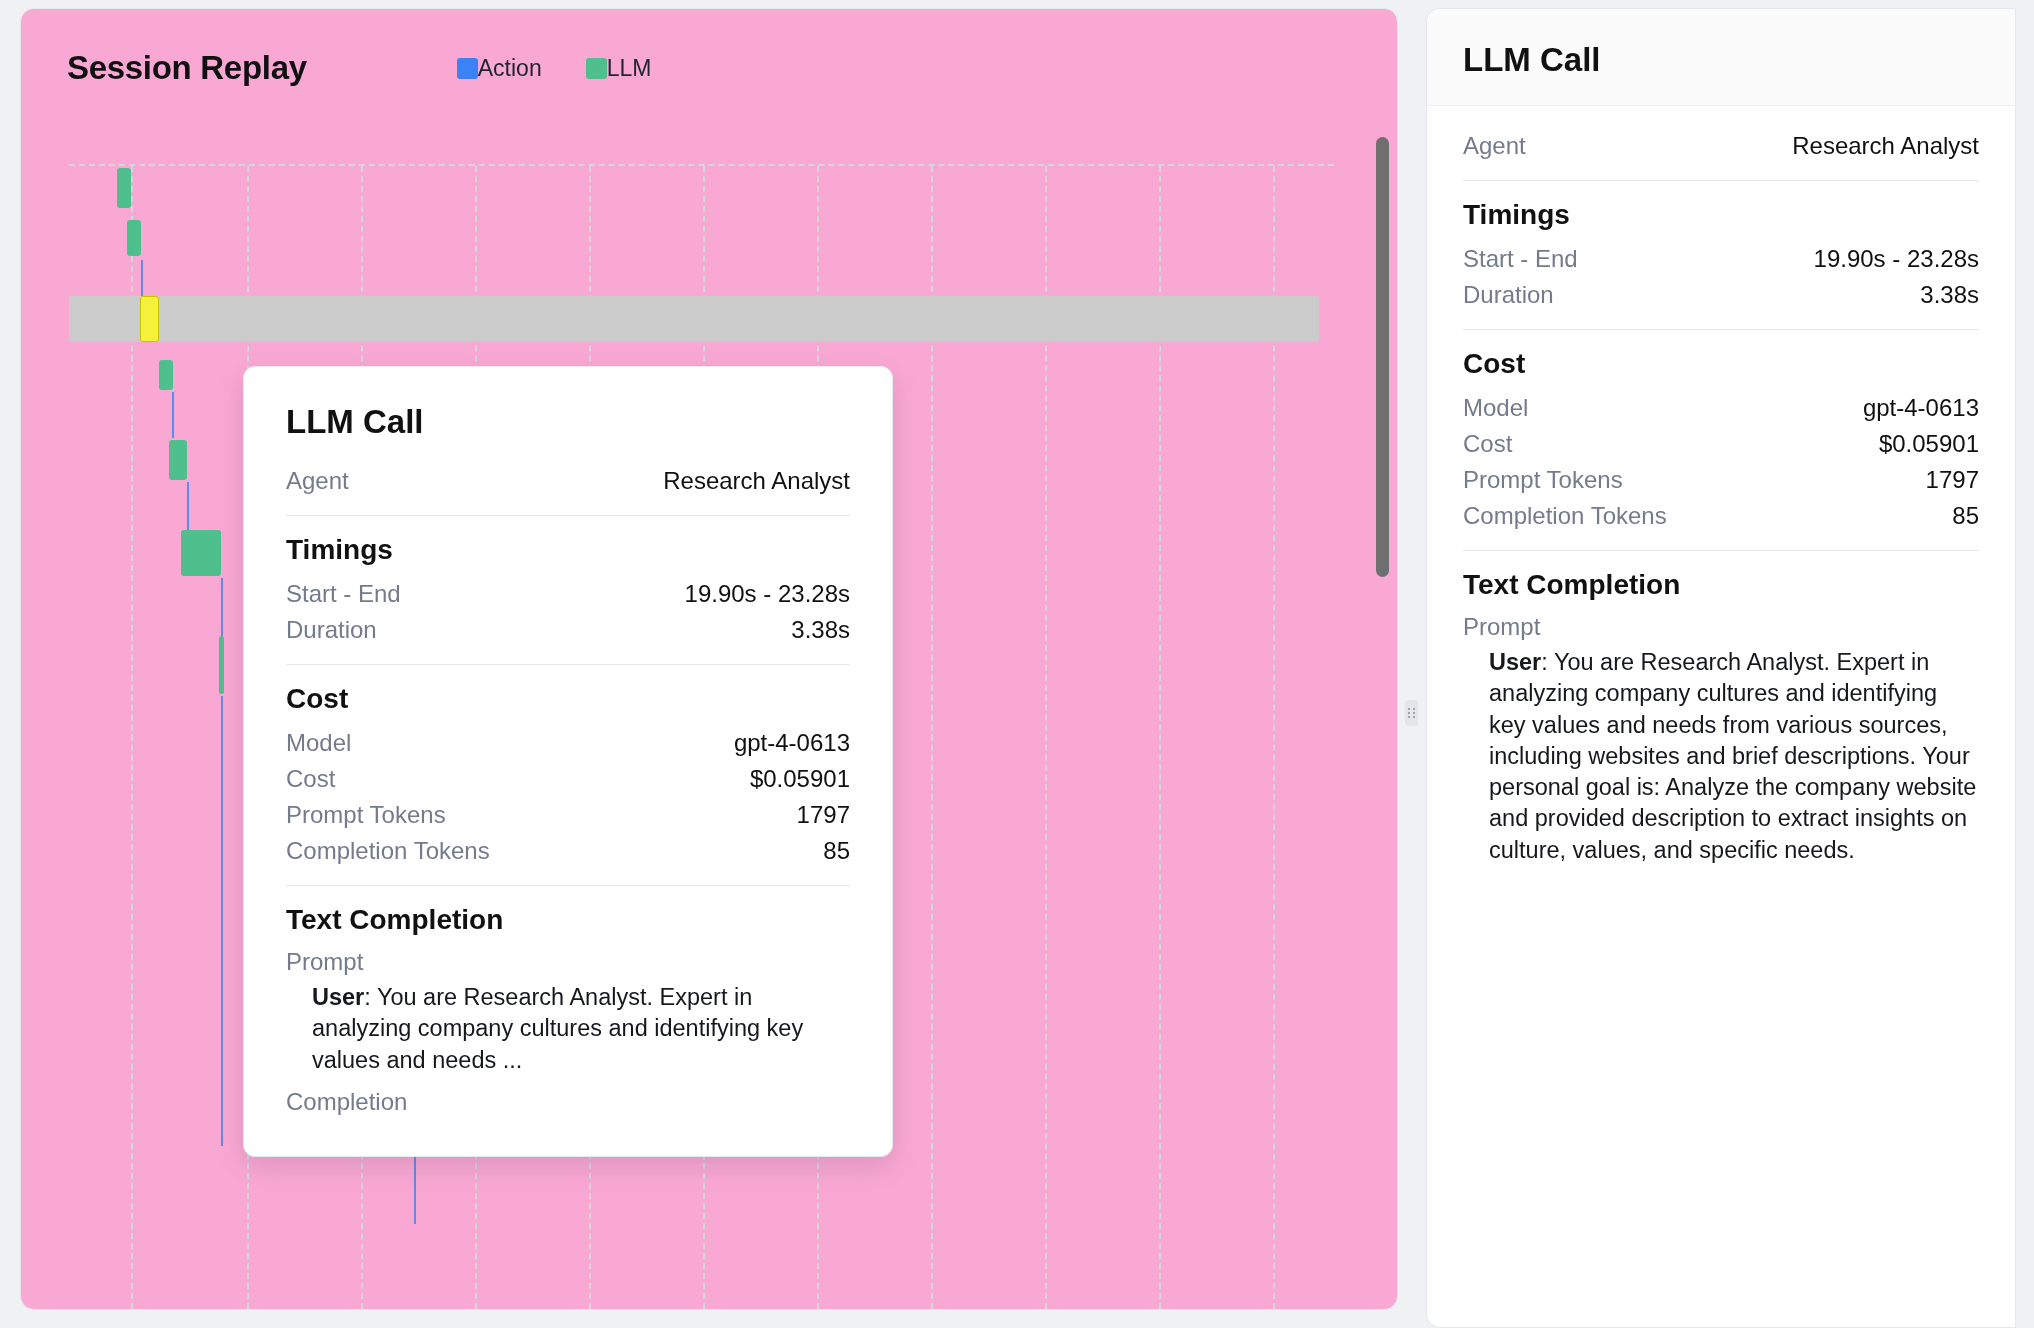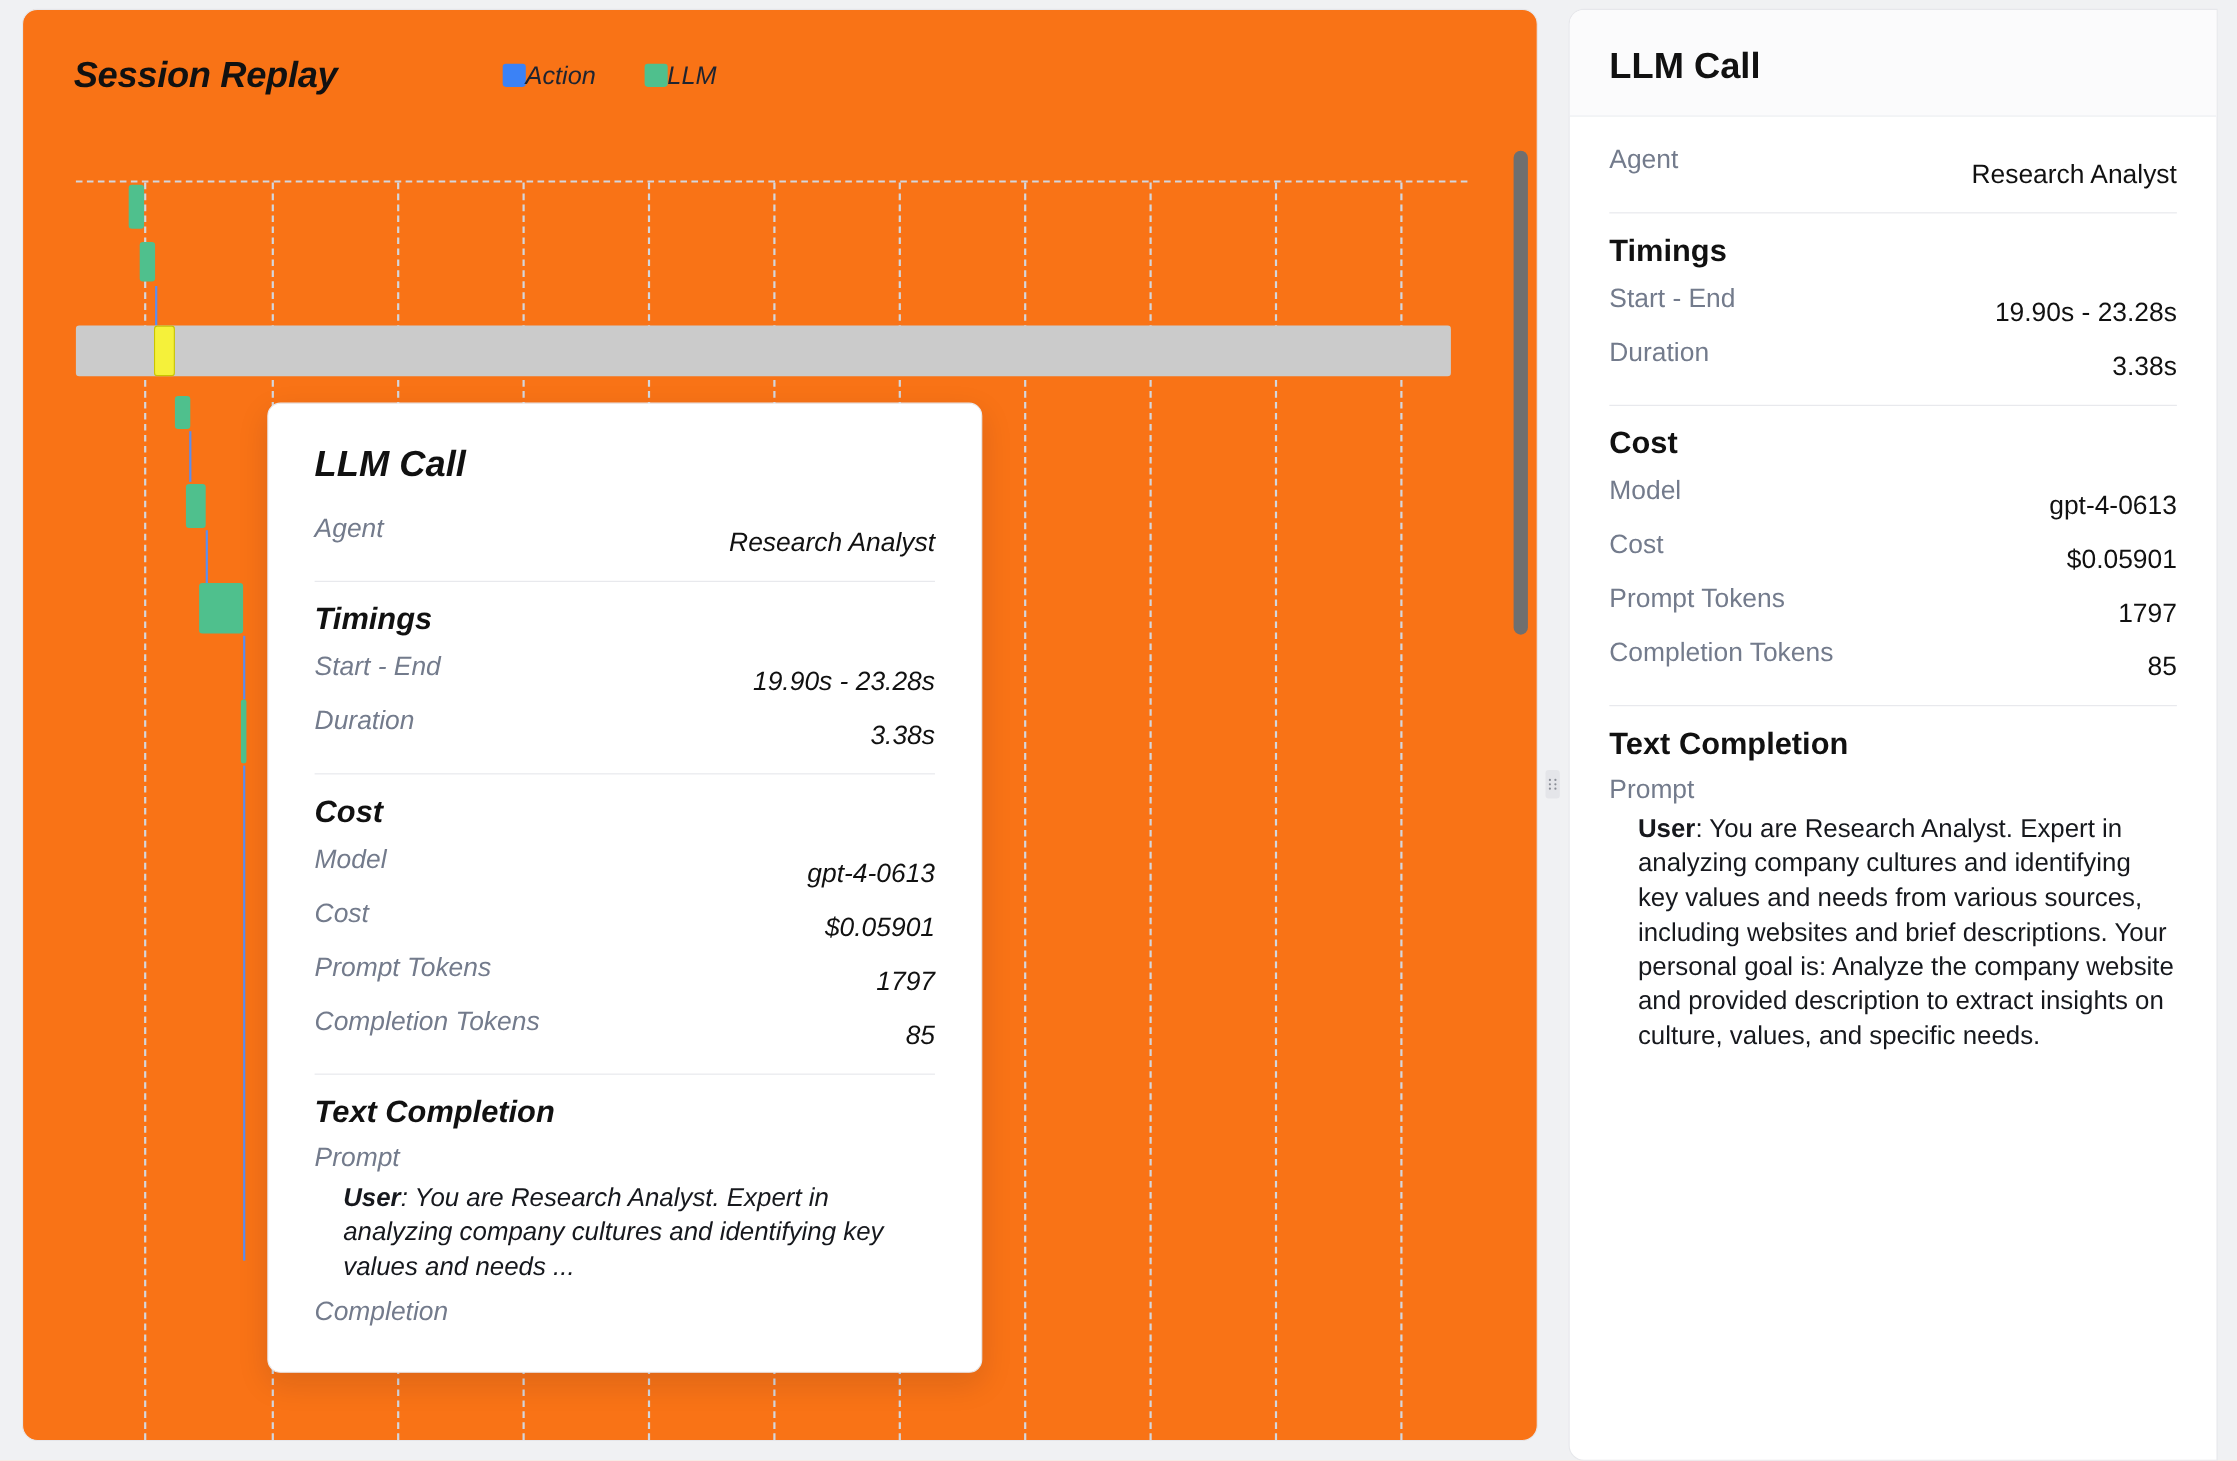--- a/index.html
+++ b/index.html
@@ -23,26 +23,25 @@
     background: #f0f1f3;
     gap: 0;
   }
 
   
   .left-panel {
     position: relative;
     width: 1378px;
     height: 1302px;
     margin: 8px 0 0 20px;
-    background: #f97316;
+    background: #f9a8d4;
     border: 1px solid #e6e7eb;
     border-radius: 14px;
     box-sizing: border-box;
     overflow: hidden;
-    font-style: italic;
   }
   .left-header {
     display: flex;
     align-items: center;
     padding: 40px 0 0 46px;
     gap: 150px;
   }
   .panel-title {
     font-size: 33px;
     font-weight: bold;
@@ -142,21 +141,21 @@
     margin: 6px 0 22px 0;
   }
   .kv-row {
     display: flex;
     justify-content: space-between;
     align-items: flex-start;
     font-size: 24px;
     padding: 4px 0;
   }
   .kv-key { color: #737b8c; }
-  .kv-val { color: #111; margin-top: 13px; }
+  .kv-val { color: #111; }
   .section-rule {
     border-bottom: 1px solid #e6e7eb;
     margin: 16px 0 18px 0;
   }
   .section-title {
     font-size: 28px;
     font-weight: bold;
     color: #111;
     margin-bottom: 10px;
   }

